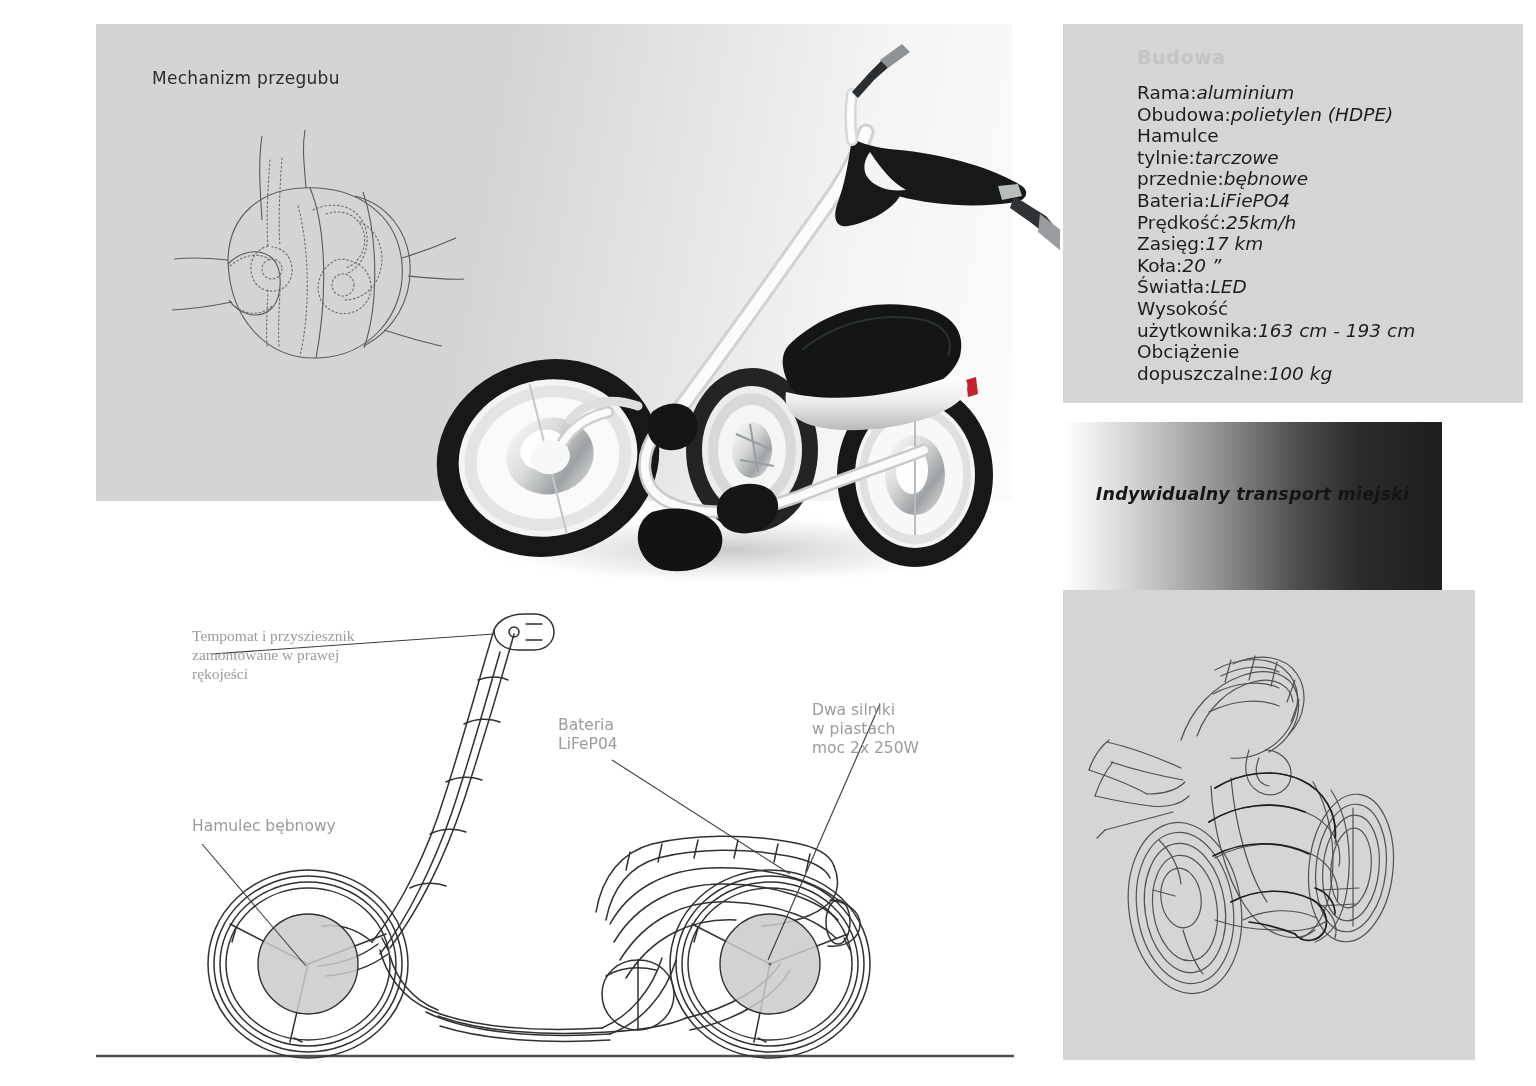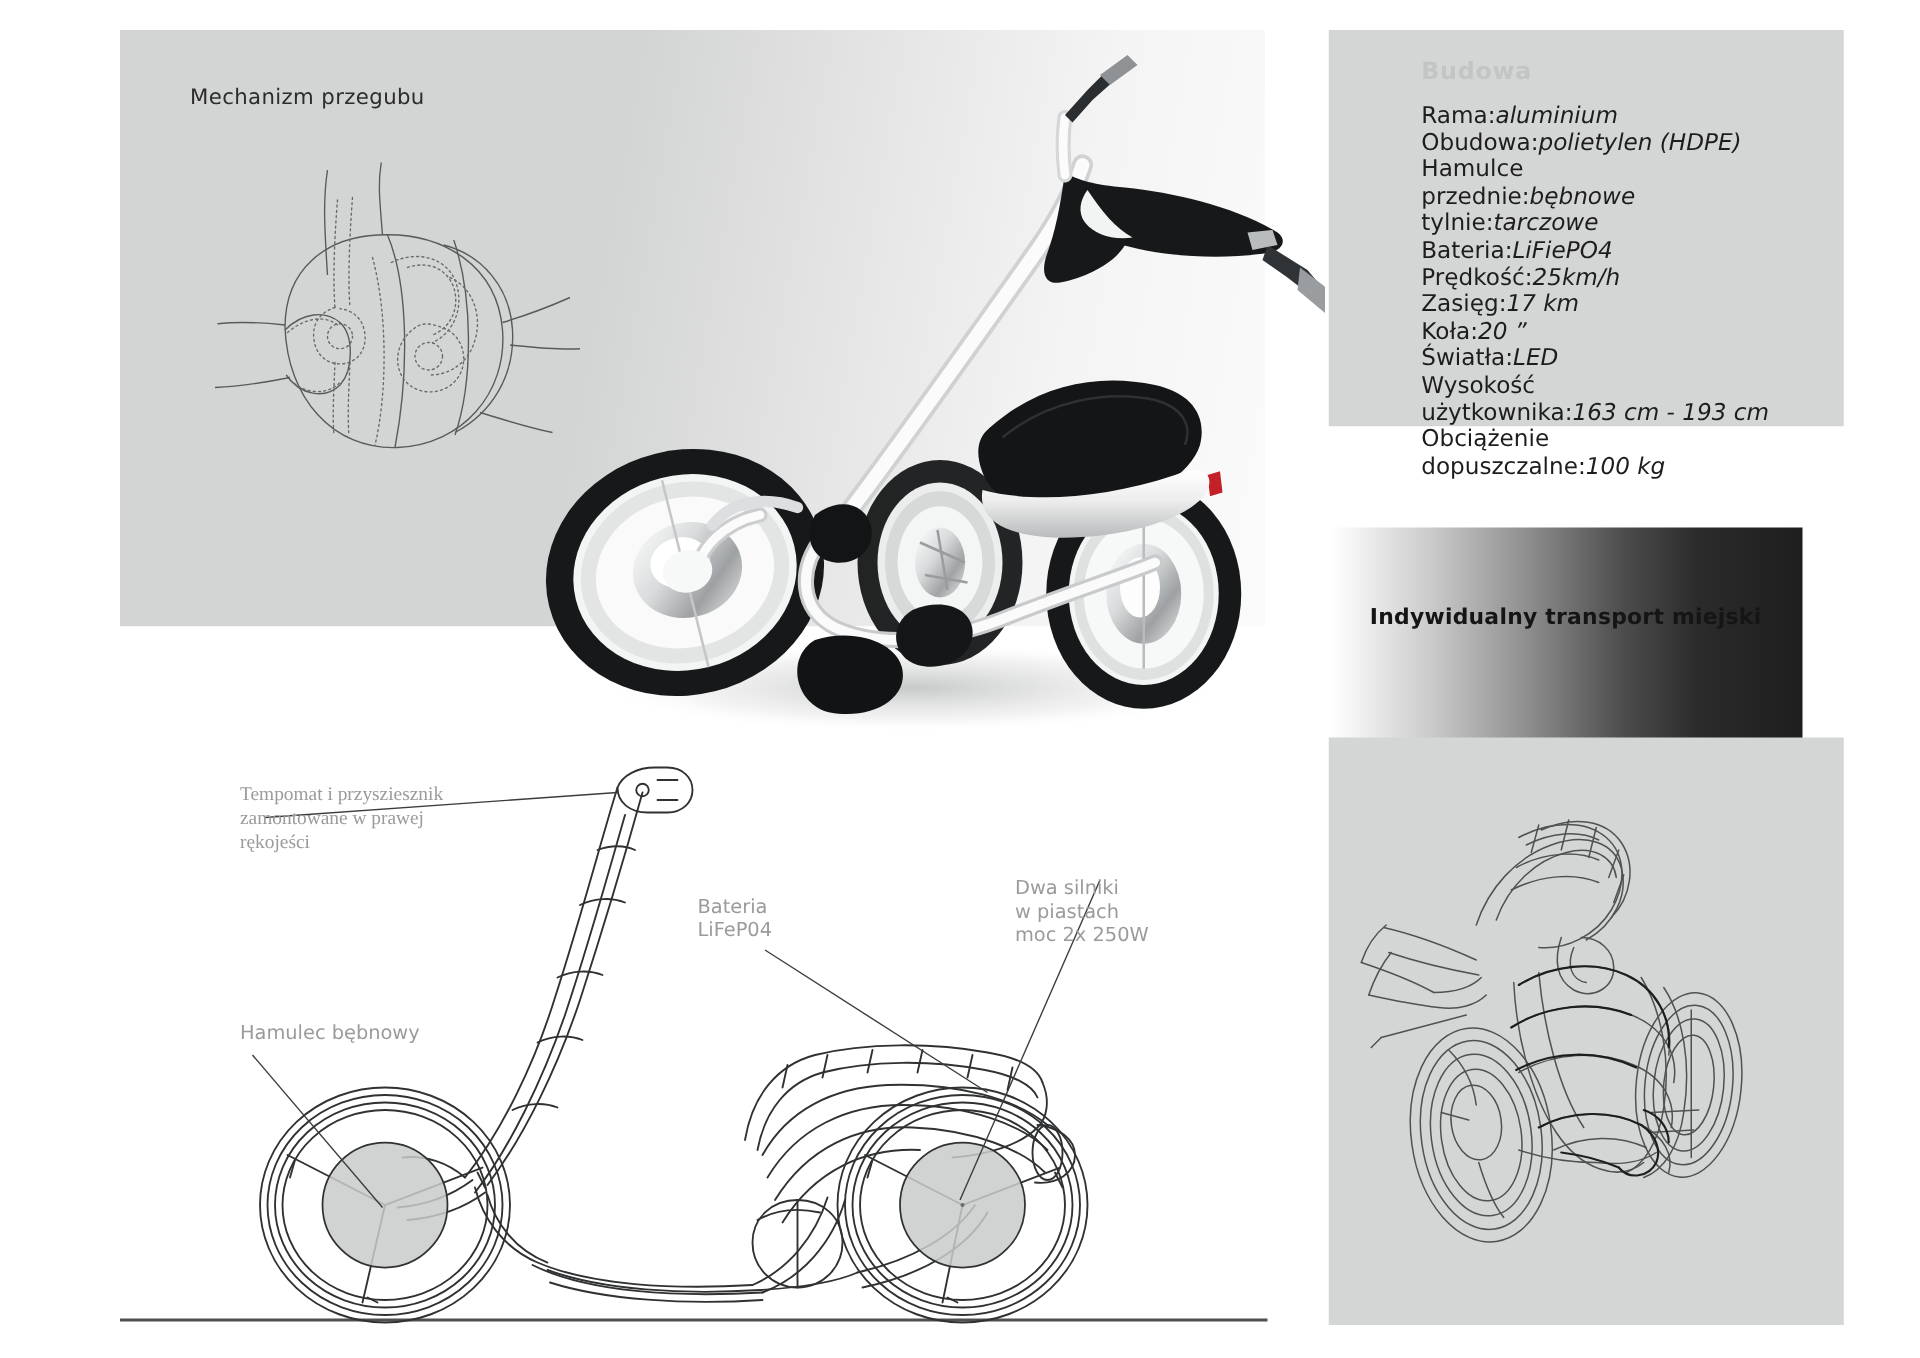--- a/index.html
+++ b/index.html
@@ -65,22 +65,23 @@
     width: 660px;
     height: 580px;
   }
 
   
   .panel-specs {
     position: absolute;
     left: 1063px;
     top: 24px;
     width: 412px;
-    height: 317px;
+    height: 379px;
     background: #d4d6d5;
+    padding-left: 48px;
   }
   .specs-heading {
     position: absolute;
     left: 74px;
     top: 22px;
     font-size: 19px;
     font-weight: bold;
     color: #c3c5c4;
     letter-spacing: 0.6px;
   }
@@ -108,20 +109,21 @@
     width: 379px;
     height: 191px;
     background: linear-gradient(90deg,
                 #ffffff 0%,
                 #f2f2f2 6%,
                 #c9c9c9 22%,
                 #8e8e8e 42%,
                 #4d4d4d 62%,
                 #2b2b2b 78%,
                 #1e1e1e 100%);
+    font-style: italic;
   }
   .banner-text {
     position: absolute;
     left: 0;
     right: 0;
     top: 62px;
     text-align: center;
     font-size: 17.5px;
     font-weight: bold;
     color: #151515;
@@ -332,22 +334,22 @@
       <path d="M350 404 L358 452"></path>
     </g>
   </svg>
 
   <div class="panel-specs">
     <div class="specs-heading">Budowa</div>
     <div class="specs-list" id="specs-list">
         <div class="spec-line"><span class="k">Rama:</span><span class="v">aluminium</span></div>
         <div class="spec-line"><span class="k">Obudowa:</span><span class="v">polietylen (HDPE)</span></div>
         <div class="spec-line"><span class="k">Hamulce</span></div>
+        <div class="spec-line"><span class="k">tylnie:</span><span class="v">tarczowe</span></div>
         <div class="spec-line"><span class="k">przednie:</span><span class="v">bębnowe</span></div>
-        <div class="spec-line"><span class="k">tylnie:</span><span class="v">tarczowe</span></div>
         <div class="spec-line"><span class="k">Bateria:</span><span class="v">LiFiePO4</span></div>
         <div class="spec-line"><span class="k">Prędkość:</span><span class="v">25km/h</span></div>
         <div class="spec-line"><span class="k">Zasięg:</span><span class="v">17 km</span></div>
         <div class="spec-line"><span class="k">Koła:</span><span class="v">20 ”</span></div>
         <div class="spec-line"><span class="k">Światła:</span><span class="v">LED</span></div>
         <div class="spec-line"><span class="k">Wysokość</span></div>
         <div class="spec-line"><span class="k">użytkownika:</span><span class="v">163 cm  - 193 cm</span></div>
         <div class="spec-line"><span class="k">Obciążenie</span></div>
         <div class="spec-line"><span class="k">dopuszczalne:</span><span class="v">100 kg</span></div>
       </div>

